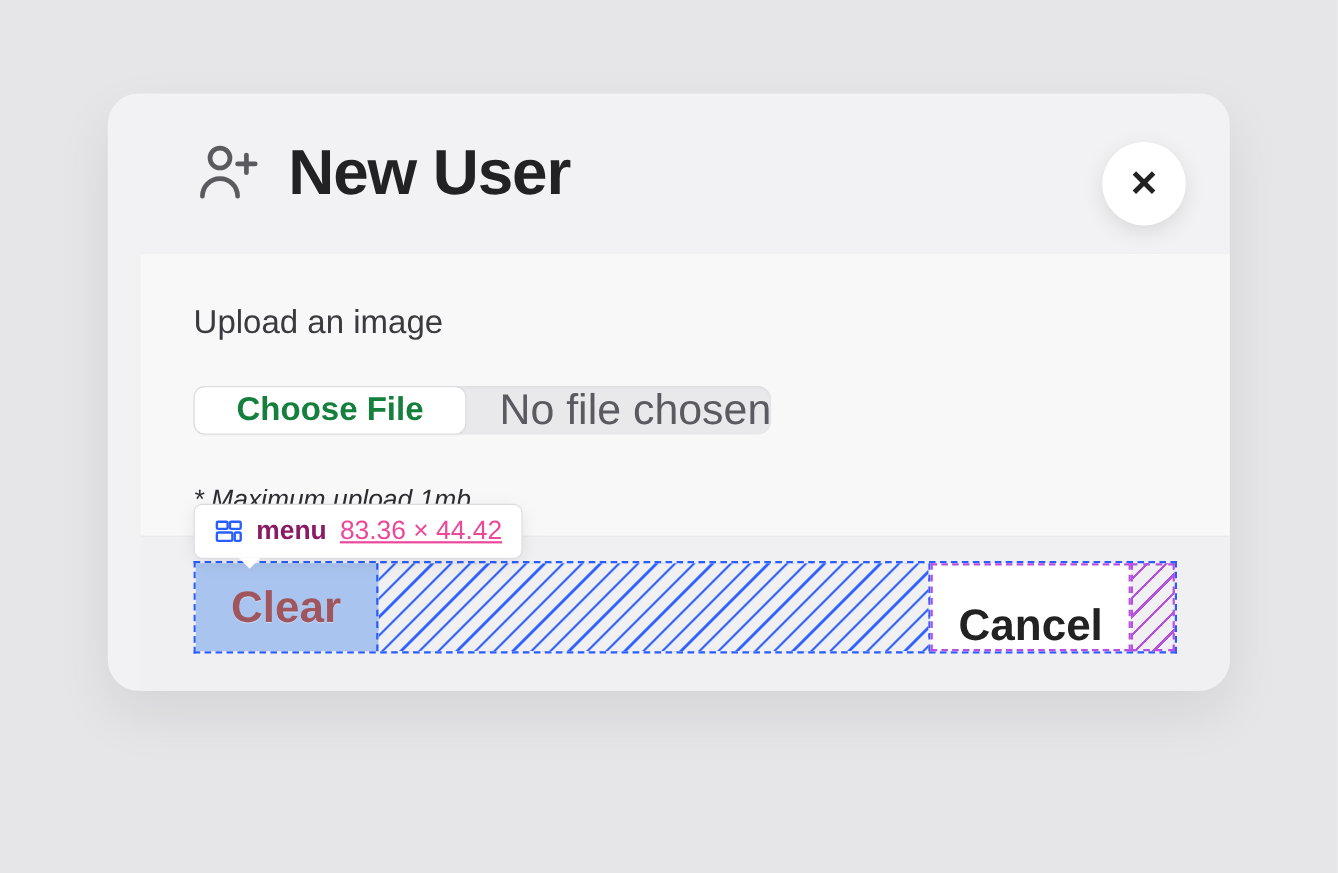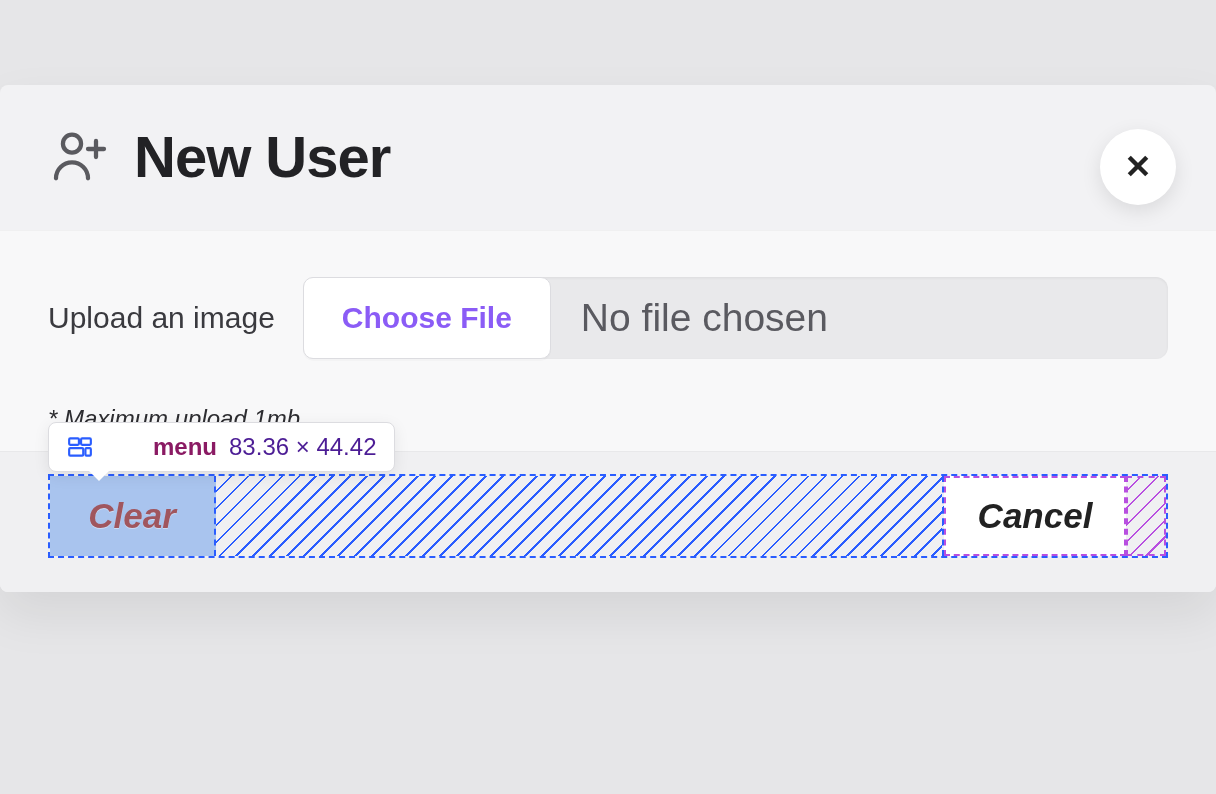--- a/index.html
+++ b/index.html
@@ -7,26 +7,27 @@
   body {
     background: #e6e6e8;
     font-family: -apple-system, BlinkMacSystemFont, "Segoe UI", Helvetica, Arial, sans-serif;
     display: flex;
     align-items: flex-start;
     justify-content: center;
     padding-top: 85px;
   }
 
   .card {
-    width: 1216px;
+    width: 1020px;
     background: #f2f2f4;
-    border-radius: 8px;
+    border-radius: 28px;
     box-shadow: 0 22px 50px rgba(0,0,0,0.08);
     overflow: hidden;
     position: relative;
+    padding-left: 30px;
   }
 
   
   .card-header {
     display: flex;
     align-items: center;
     padding: 38px 48px 40px 48px;
     position: relative;
   }
   .header-icon {
@@ -60,22 +61,23 @@
   .close-btn svg { width: 30px; height: 30px; stroke: #222; stroke-width: 3.5; }
 
   
   .card-body {
     background: #f8f8f9;
     padding: 46px 48px 18px 48px;
     border-top: 1px solid rgba(0,0,0,0.03);
   }
   .upload-row {
     display: flex;
-    align-items: center;
-    gap: 28px;
+    align-items: flex-start;
+    gap: 40px;
+    flex-direction: column;
   }
   .upload-label {
     font-size: 30px;
     color: #3a3a3f;
     font-weight: 400;
     white-space: nowrap;
   }
   .file-group {
     flex: 1;
     display: flex;
@@ -85,21 +87,21 @@
     background: #e9e9eb;
     box-shadow: inset 0 1px 3px rgba(0,0,0,0.06);
   }
   .choose-file {
     background: #ffffff;
     border: 1px solid #dcdce0;
     border-radius: 10px;
     padding: 0 38px;
     font-size: 30px;
     font-weight: 800;
-    color: #8b5cf6;
+    color: #15803d;
     cursor: pointer;
     margin: 0;
     box-shadow: 0 2px 0 rgba(0,0,0,0.02);
   }
   .file-status {
     flex: 1;
     display: flex;
     align-items: center;
     padding-left: 30px;
     font-size: 39px;
@@ -127,27 +129,26 @@
     border: 2px dashed #2a5dff;
     position: relative;
   }
 
   
 
   .menu-btn {
     display: flex;
     align-items: center;
     justify-content: center;
-    font-size: 35px;
+    font-size: 40px;
     font-weight: 800;
     background: #ffffff;
     border: none;
     position: relative;
     cursor: pointer;
-    font-style: italic;
   }
 
   .clear-btn {
     width: 166px;
     background: #a9c4ee;
     color: #a0565e;
     border-right: 2px dashed #2a5dff;
   }
   .clear-btn span { text-shadow: 0 1px 0 rgba(255,255,255,0.4); }
 
@@ -159,20 +160,21 @@
       #2a5dff 10px 12px
     );
     border-right: 2px dashed #2a5dff;
   }
 
   .cancel-btn {
     width: 182px;
     color: #222;
     outline: 2px dashed #b84fe0;
     outline-offset: -2px;
+    align-items: flex-end;
   }
 
   .small-gap {
     width: 40px;
     background: repeating-linear-gradient(
       135deg,
       transparent 0 10px,
       #b84fe0 10px 12px
     );
     outline: 2px dashed #b84fe0;
@@ -207,22 +209,22 @@
     position: absolute;
     left: 40px;
     bottom: -10px;
     width: 0; height: 0;
     border-left: 10px solid transparent;
     border-right: 10px solid transparent;
     border-top: 10px solid #ffffff;
   }
   .tooltip-icon { color: #2a5dff; display:flex; }
   .tooltip-icon svg { width: 26px; height: 26px; }
-  .tooltip-tag { color: #8a1a63; font-weight: 700; margin-left: 48px; }
-  .tooltip-size { color: #4c1d95; }
+  .tooltip-tag { color: #8a1a63; font-weight: 700; }
+  .tooltip-size { color: #ec4899; text-decoration: underline; }
 </style>
 </head>
 <body>
 
 <div class="card">
 
   <div class="card-header">
     <span class="header-icon">
       <svg viewBox="0 0 24 24" fill="none" stroke="currentColor" stroke-width="1.6" stroke-linecap="round">
         <circle cx="9" cy="7" r="3.4"></circle>

